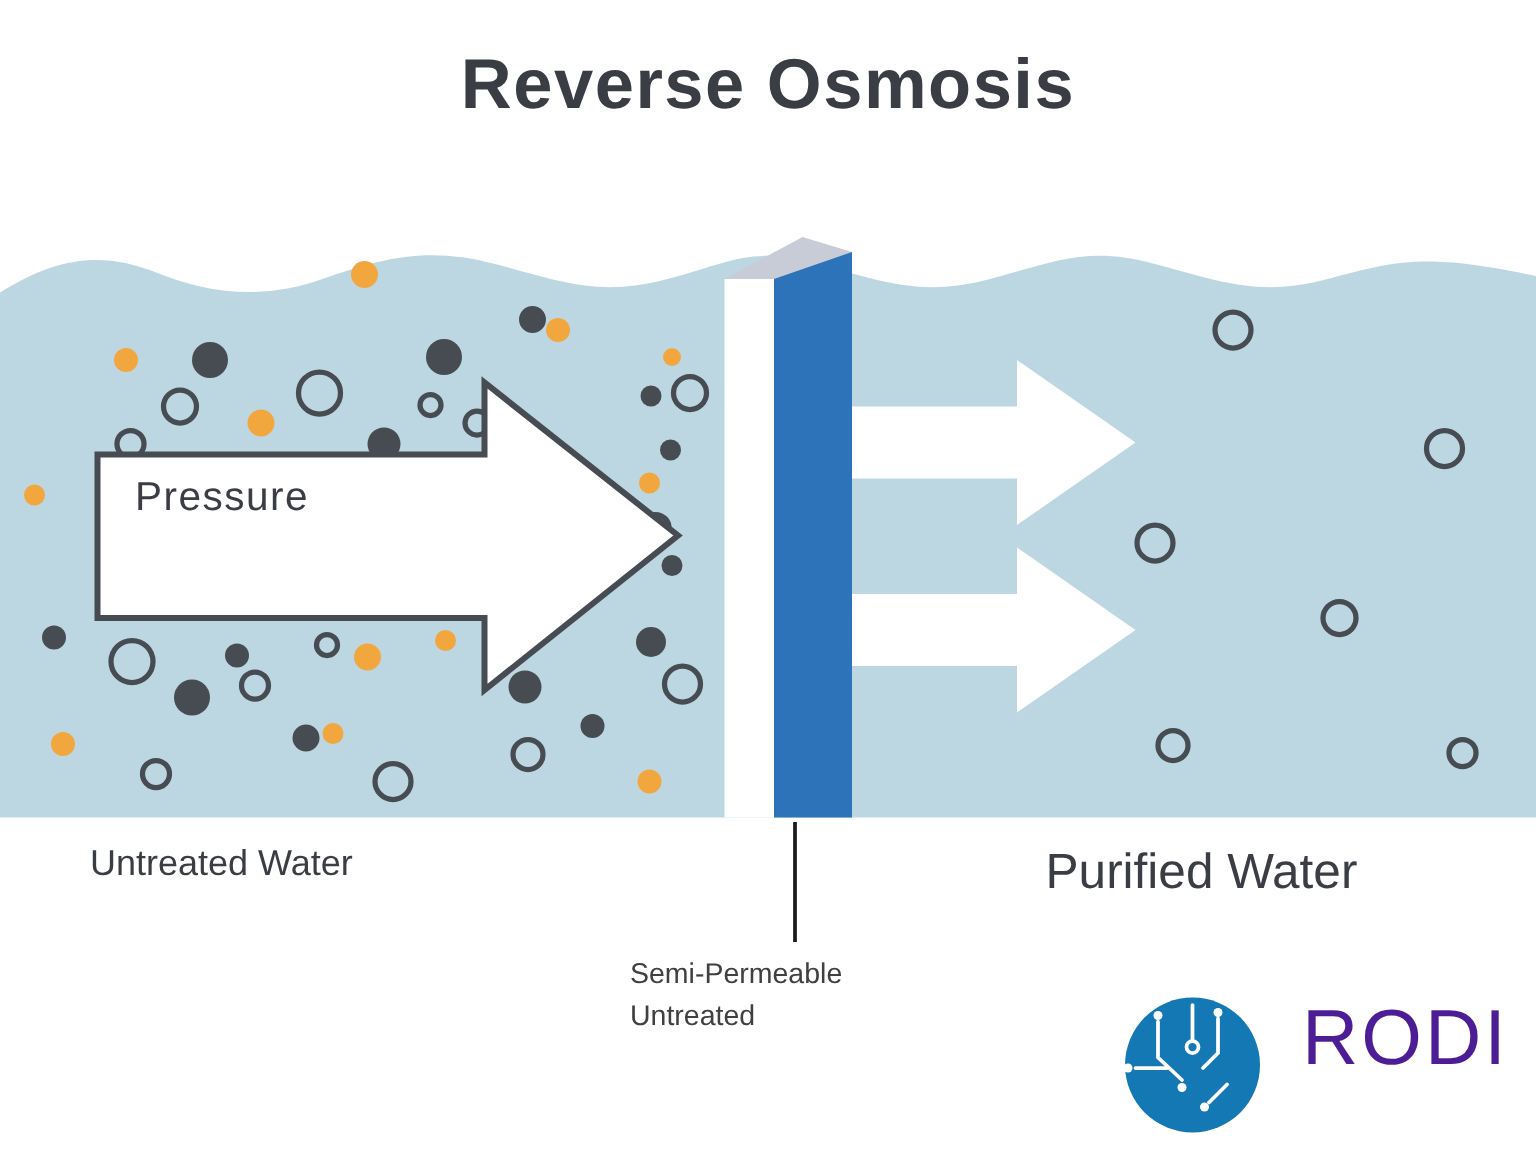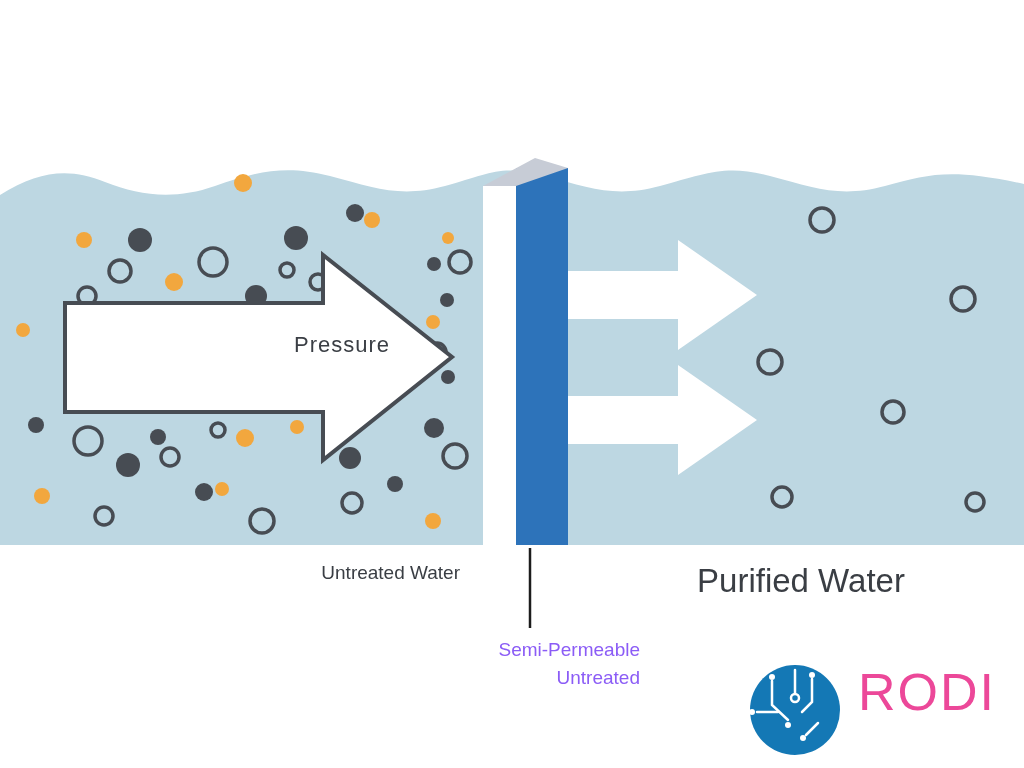--- a/index.html
+++ b/index.html
@@ -11,32 +11,32 @@
     font-family:"Liberation Sans", sans-serif;
   }
   #diagram-svg{position:absolute;left:0;top:0;}
   .txt{position:absolute;color:#3a3e44;}
   #page-title{
     left:0;top:28px;width:1024px;
     text-align:center;
     font-size:47px;font-weight:600;letter-spacing:1px;
   }
   #pressure-label{
-    left:90px;top:332px;width:300px;
-    text-align:right;font-size:22px;letter-spacing:1px;
+    left:90px;top:316px;width:300px;
+    text-align:left;font-size:27px;letter-spacing:1px;
   }
-  #untreated-label{left:60px;top:562px;width:400px;text-align:right;font-size:19px;}
+  #untreated-label{left:60px;top:562px;width:400px;text-align:left;font-size:24px;}
   #purified-label{left:601px;top:562px;width:400px;text-align:center;font-size:33px;}
   #membrane-label{
     left:420px;top:636px;width:220px;
-    text-align:right;font-size:19px;line-height:1.45;color:#8b5cf6;
+    text-align:left;font-size:19px;line-height:1.45;color:#404040;
   }
   #logo-text{
     left:858px;top:666px;width:158px;
-    text-align:left;color:#ec4899;
+    text-align:center;color:#4c1d95;
   }
   #logo-brand{font-size:52px;letter-spacing:2px;line-height:1.0;}
   #logo-sub{font-size:28px;letter-spacing:1px;margin-top:-4px;}
 </style>
 </head>
 <body>
 
 <div id="canvas">
 
   <svg id="diagram-svg" width="1024" height="768" viewBox="0 0 1024 768">
@@ -126,20 +126,21 @@
         <circle cx="772" cy="677" r="3" fill="#ffffff" stroke="none"></circle>
         <circle cx="795" cy="698" r="4"></circle>
         <circle cx="812" cy="675" r="3" fill="#ffffff" stroke="none"></circle>
         <circle cx="752" cy="712" r="3" fill="#ffffff" stroke="none"></circle>
         <circle cx="803" cy="738" r="3" fill="#ffffff" stroke="none"></circle>
         <circle cx="788" cy="725" r="3" fill="#ffffff" stroke="none"></circle>
       </g>
     </g>
   </svg>
 
+  <div id="page-title" class="txt">Reverse Osmosis</div>
 
   <div id="pressure-label" class="txt">Pressure</div>
 
   <div id="untreated-label" class="txt">Untreated Water</div>
 
   <div id="purified-label" class="txt">Purified Water</div>
 
   <div id="membrane-label" class="txt">
     <span>Semi-Permeable</span><br>
     <span>Untreated</span>

